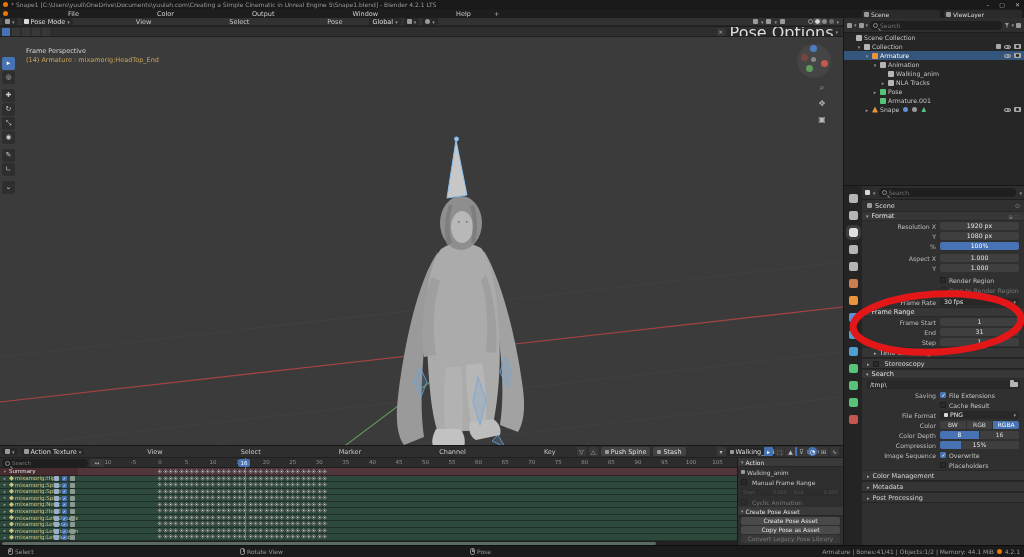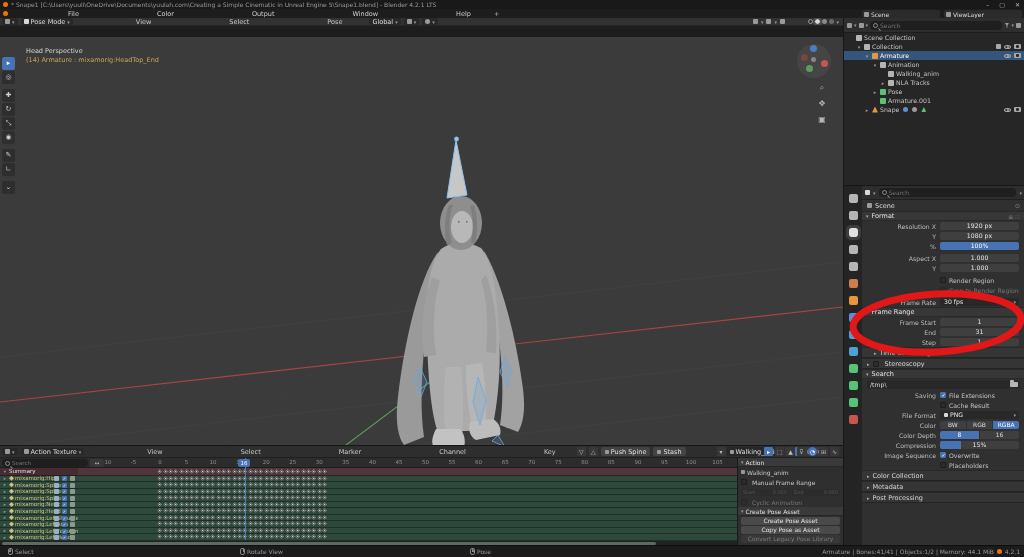--- a/index.html
+++ b/index.html
@@ -219,20 +219,34 @@
     </span>
     <span style="position:absolute;right:4px;display:flex;gap:2px;align-items:center">
       <span class="chip" style="border-radius:50%;background:transparent;border:1px solid #999"></span>
       <span class="chip" style="border-radius:50%;background:#d8d8d8;outline:2px solid #505050"></span>
       <span class="chip" style="border-radius:50%;background:#8a8a8a"></span>
       <span class="chip" style="border-radius:50%;background:#6a6a6a"></span>
       <span class="caret">▾</span>
     </span>
   </div>
 
+  <div class="abs vtool nosel">
+    <span class="tgl on"></span>
+    <span class="tgl"></span>
+    <span class="tgl"></span>
+    <span class="tgl"></span>
+    <span class="tgl"></span>
+    <span class="poseopt">
+      <span class="xbtn">✕</span>
+      <span class="drop">
+          <span>Pose Options</span>
+          <span class="caret">▾</span>
+        </span>
+    </span>
+  </div>
 
   <div class="abs viewport">
     <svg width="843" height="408" viewBox="0 0 843 408">
 
       <g stroke="#444444" stroke-width="0.7">
         <line x1="0" y1="320" x2="843" y2="225"></line>
         <line x1="0" y1="410" x2="843" y2="315"></line>
         <line x1="0" y1="455" x2="843" y2="360"></line>
       </g>
       <g stroke="#414141" stroke-width="0.6">
@@ -267,21 +281,21 @@
 
         <g stroke="#6fa8dc" stroke-width="0.8" fill="rgba(110,160,220,0.22)">
           <polygon points="420,330 414,345 421,360 427,345"></polygon>
           <polygon points="505,320 500,335 507,350 512,334"></polygon>
           <polygon points="478,340 473,365 480,388 486,363"></polygon>
           <polygon points="436,412 430,424 443,415"></polygon>
           <polygon points="498,398 505,410 492,404"></polygon>
         </g>
       </g>
     </svg>
-    <div class="vp-label nosel">Head Perspective</div>
+    <div class="vp-label nosel">Frame Perspective</div>
     <div class="vp-sublabel nosel">(14) Armature : mixamorig:HeadTop_End</div>
 
     
     <div class="vtoolbar">
       <div class="vtb active">▸</div>
       <div class="vtb">◎</div>
       <div class="vtb gap">✚</div>
       <div class="vtb">↻</div>
       <div class="vtb">⤡</div>
       <div class="vtb">◉</div>
@@ -530,21 +544,21 @@
         </div>
       <div class="prow">
           <span class="plabel"></span>
           <span class="cb"></span>
           <span class="cblabel">Placeholders</span>
         </div>
 
       <div id="collapsed-panels">
           <div class="collapsebar">
             <div class="arr">▸</div>
-            <div style="display: inline;">Color Collection</div>
+            <div style="display: inline;">Color Management</div>
           </div>
           <div class="collapsebar">
             <div class="arr">▸</div>
             <div style="display: inline;">Metadata</div>
           </div>
           <div class="collapsebar">
             <div class="arr">▸</div>
             <div style="display: inline;">Post Processing</div>
           </div>
         </div>

